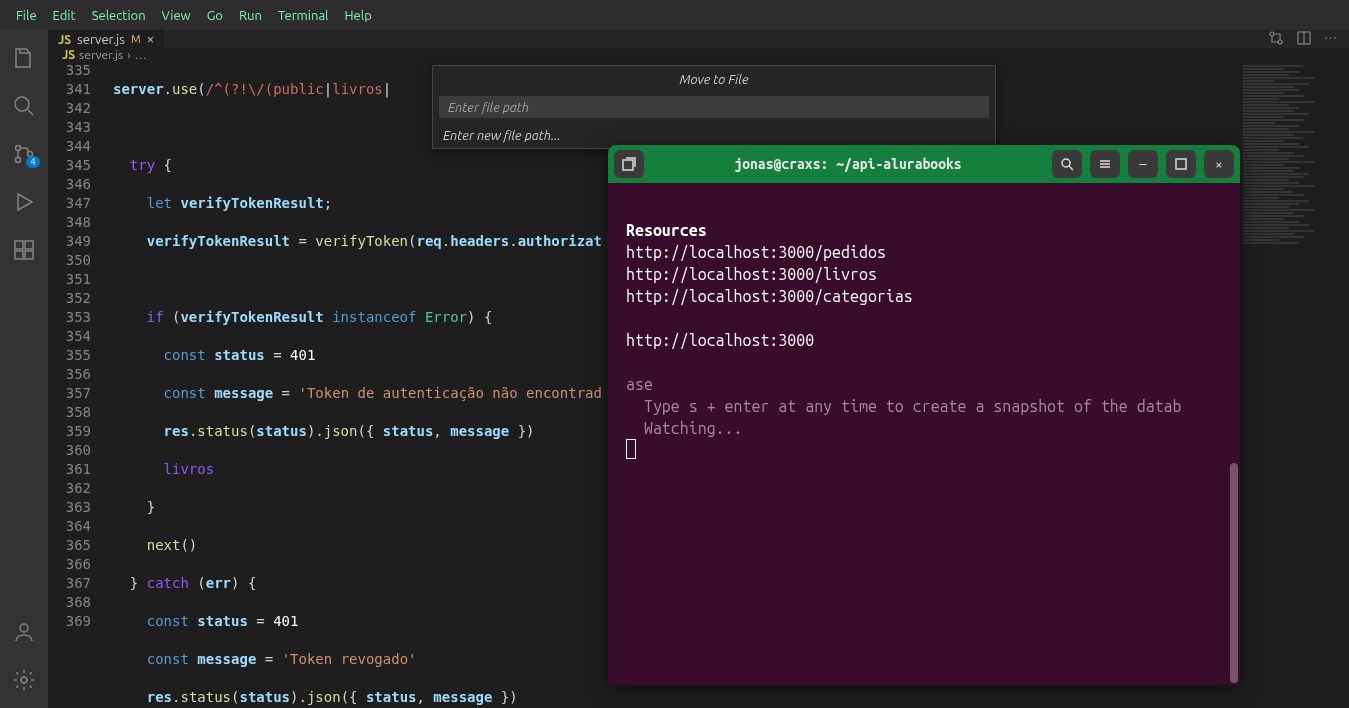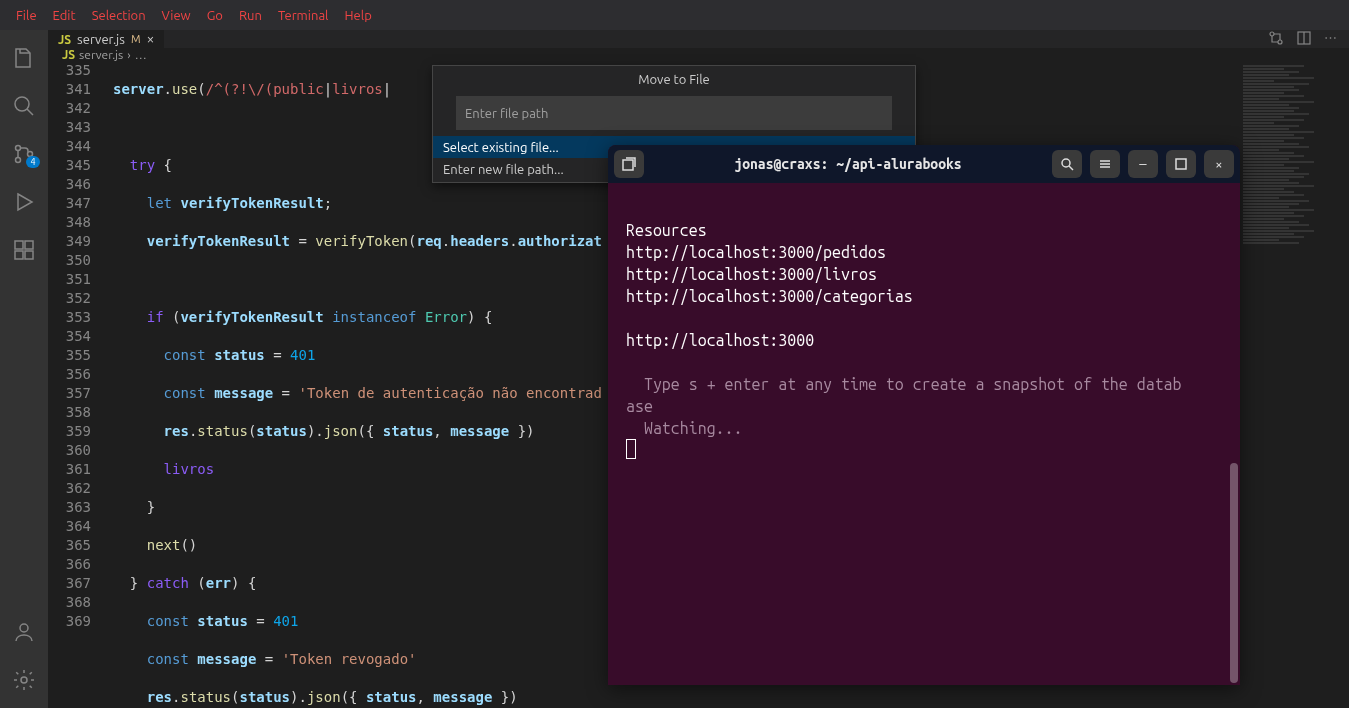--- a/index.html
+++ b/index.html
@@ -16,21 +16,21 @@
 .menubar {
   height: 30px;
   background: #2d2d30;
   display: flex;
   align-items: center;
   padding: 0 8px;
   font-size: 13px;
 }
 .menubar-item {
   padding: 4px 8px;
-  color: #ef4444;
+  color: #86efac;
   cursor: pointer;
 }
 .main {
   display: flex;
   height: calc(100% - 30px);
 }
 .activity-bar {
   width: 48px;
   background: #333333;
   display: flex;
@@ -121,52 +121,53 @@
   flex: 1;
   white-space: pre;
   color: #d4d4d4;
   padding-left: 10px;
 }
 .code-line { height: 19px; position: relative; }
 .c-kw { color:#8b5cf6; }
 .c-var { color:#9cdcfe;font-weight:bold; }
 .c-fn { color:#dcdcaa; }
 .c-str { color:#ce9178; }
-.c-num { color:#0ea5e9; }
+.c-num { color:#ffffff; }
 .c-type { color:#4ec9b0; }
 .c-op { color:#d4d4d4; }
 .c-const { color:#569cd6; }
 .c-regex { color:#d16969; }
 .minimap {
   width: 110px;
   background: #1e1e1e;
   position: relative;
 }
 .minimap-lines { padding: 4px; }
 .mm-line { height: 2px; margin-bottom: 1px; background: #4a4a4a; opacity: 0.5; }
 .quick-input {
   position: absolute;
   top: 35px;
   left: 384px;
-  width: 484px;
+  width: 564px;
   background: #252526;
   border: 1px solid #454545;
   box-shadow: 0 4px 10px rgba(0,0,0,0.5);
   z-index: 50;
+  font-style: italic;
 }
 .quick-title {
   text-align: center;
   padding: 6px;
   font-size: 13px;
 }
 .quick-inputbox {
-  margin: 4px 23px;
+  margin: 4px 6px;
   background: #3c3c3c;
   border: 1px solid #3c3c3c;
-  padding: 9px 8px;
+  padding: 3px 8px;
   color: #a0a0a0;
   font-size: 13px;
 }
 .quick-list { padding: 2px 0; }
 .quick-item {
   padding: 4px 10px;
   font-size: 13px;
 }
 .quick-item.selected {
   background: #04395e;
@@ -181,21 +182,21 @@
   background: #380c2a;
   border-radius: 8px 8px 0 0;
   box-shadow: 0 4px 20px rgba(0,0,0,0.5);
   z-index: 60;
   display: flex;
   flex-direction: column;
   font-family: "Ubuntu Mono", monospace;
 }
 .term-titlebar {
   height: 38px;
-  background: #0f172a;
+  background: #15803d;
   display: flex;
   align-items: center;
   justify-content: space-between;
   padding: 0 6px;
   border-radius: 8px 8px 0 0;
 }
 .term-left, .term-right { display: flex; gap: 8px; align-items: center; }
 .term-btn {
   width: 30px;
   height: 28px;
@@ -214,21 +215,21 @@
 }
 .term-body {
   flex: 1;
   padding: 14px 18px;
   color: #ffffff;
   font-size: 16px;
   line-height: 22px;
   overflow: hidden;
   position: relative;
 }
-.term-heading { font-weight: normal; }
+.term-heading { font-weight: bold; }
 .term-dim { color: #a88aa0; }
 .term-cursor {
   display: inline-block;
   width: 10px;
   height: 20px;
   border: 1px solid #fff;
 }
 .term-scrollbar {
   position: absolute;
   right: 2px;
@@ -470,21 +471,20 @@
             <div class="mm-line" style="width:35%"></div>
             <div class="mm-line" style="width:55%"></div>
         </div>
       </div>
     </div>
 
     <div class="quick-input">
       <div class="quick-title">Move to File</div>
       <div class="quick-inputbox">Enter file path</div>
       <div class="quick-list">
-        <div class="quick-item selected">Select existing file...</div>
         <div class="quick-item">Enter new file path...</div>
       </div>
     </div>
 
   </div>
 </div>
 
 <div class="terminal-window">
   <div class="term-titlebar">
     <div class="term-left">
@@ -519,19 +519,19 @@
   </div>
   <div class="term-body">
     <div>&nbsp;</div>
     <div class="term-heading">Resources</div>
     <div>http://localhost:3000/pedidos</div>
     <div>http://localhost:3000/livros</div>
     <div>http://localhost:3000/categorias</div>
     <div>&nbsp;</div>
     <div>http://localhost:3000</div>
     <div>&nbsp;</div>
+    <div class="term-dim">ase</div>
     <div class="term-dim">&nbsp;&nbsp;<span>Type s + enter at any time to create a snapshot of the datab</span></div>
-    <div class="term-dim">ase</div>
     <div class="term-dim">&nbsp;&nbsp;<span>Watching...</span></div>
     <div><span class="term-cursor"></span></div>
     <div class="term-scrollbar"></div>
   </div>
 </div>
 
 </body></html>

